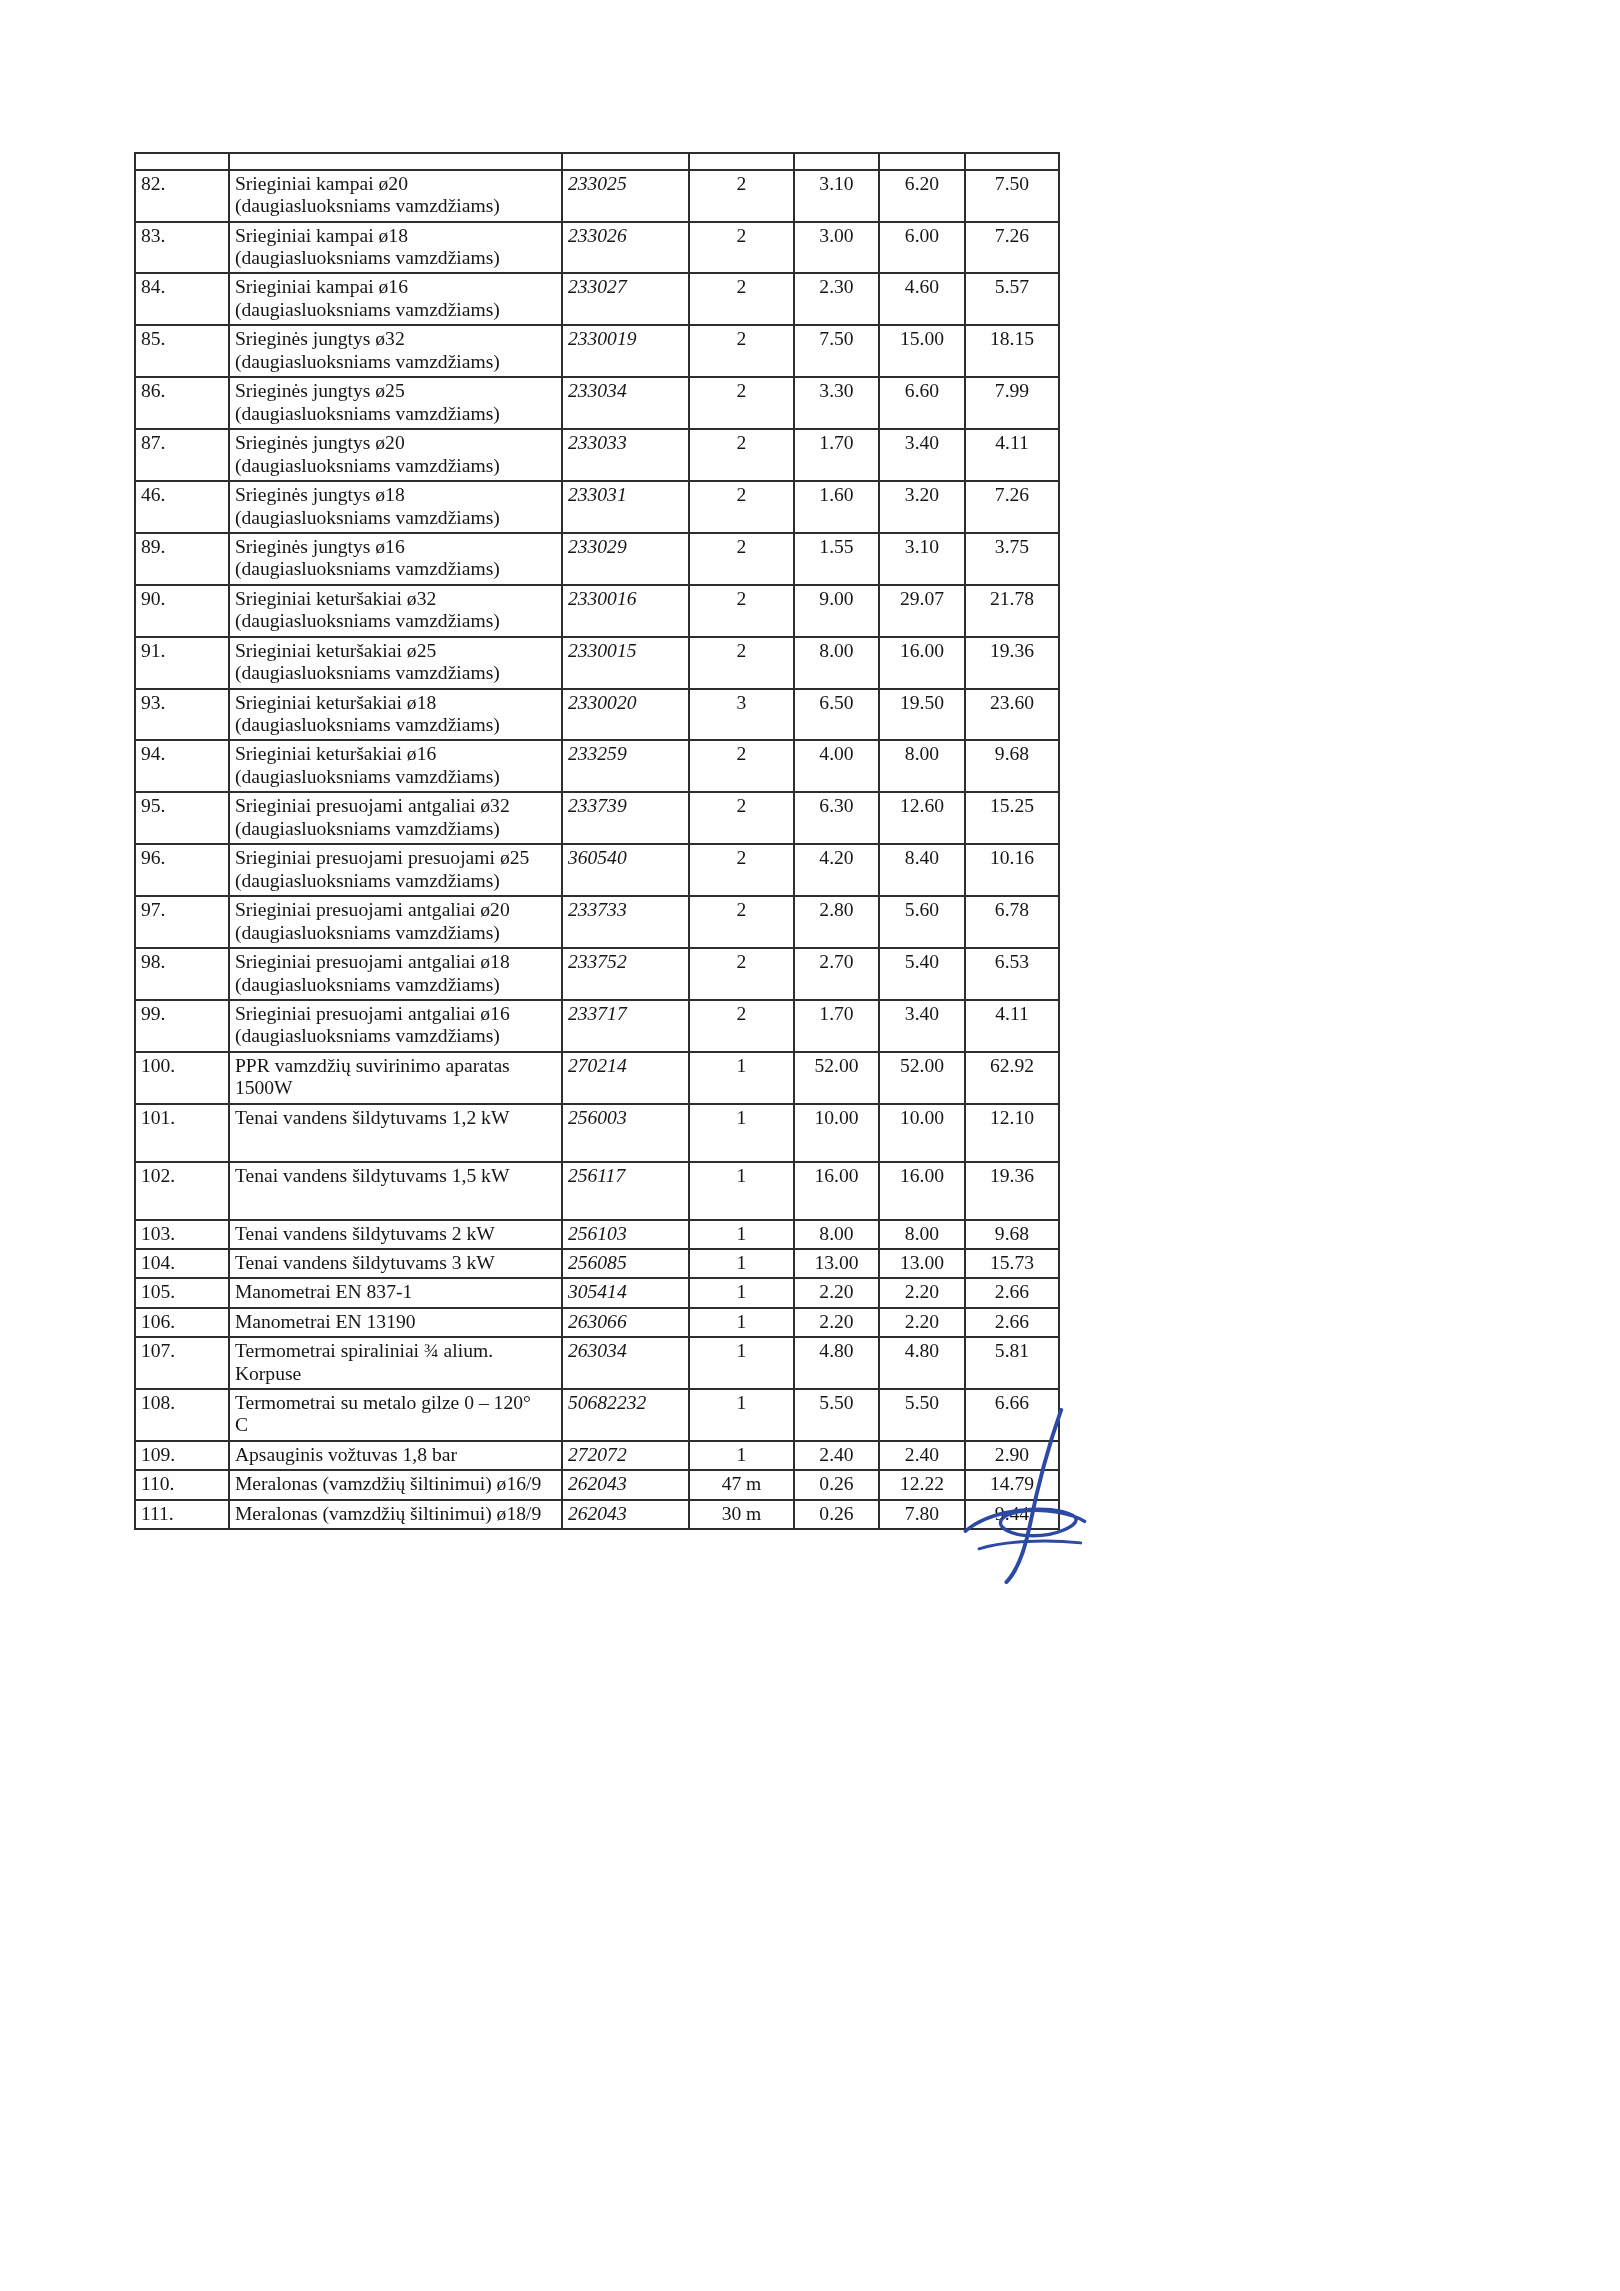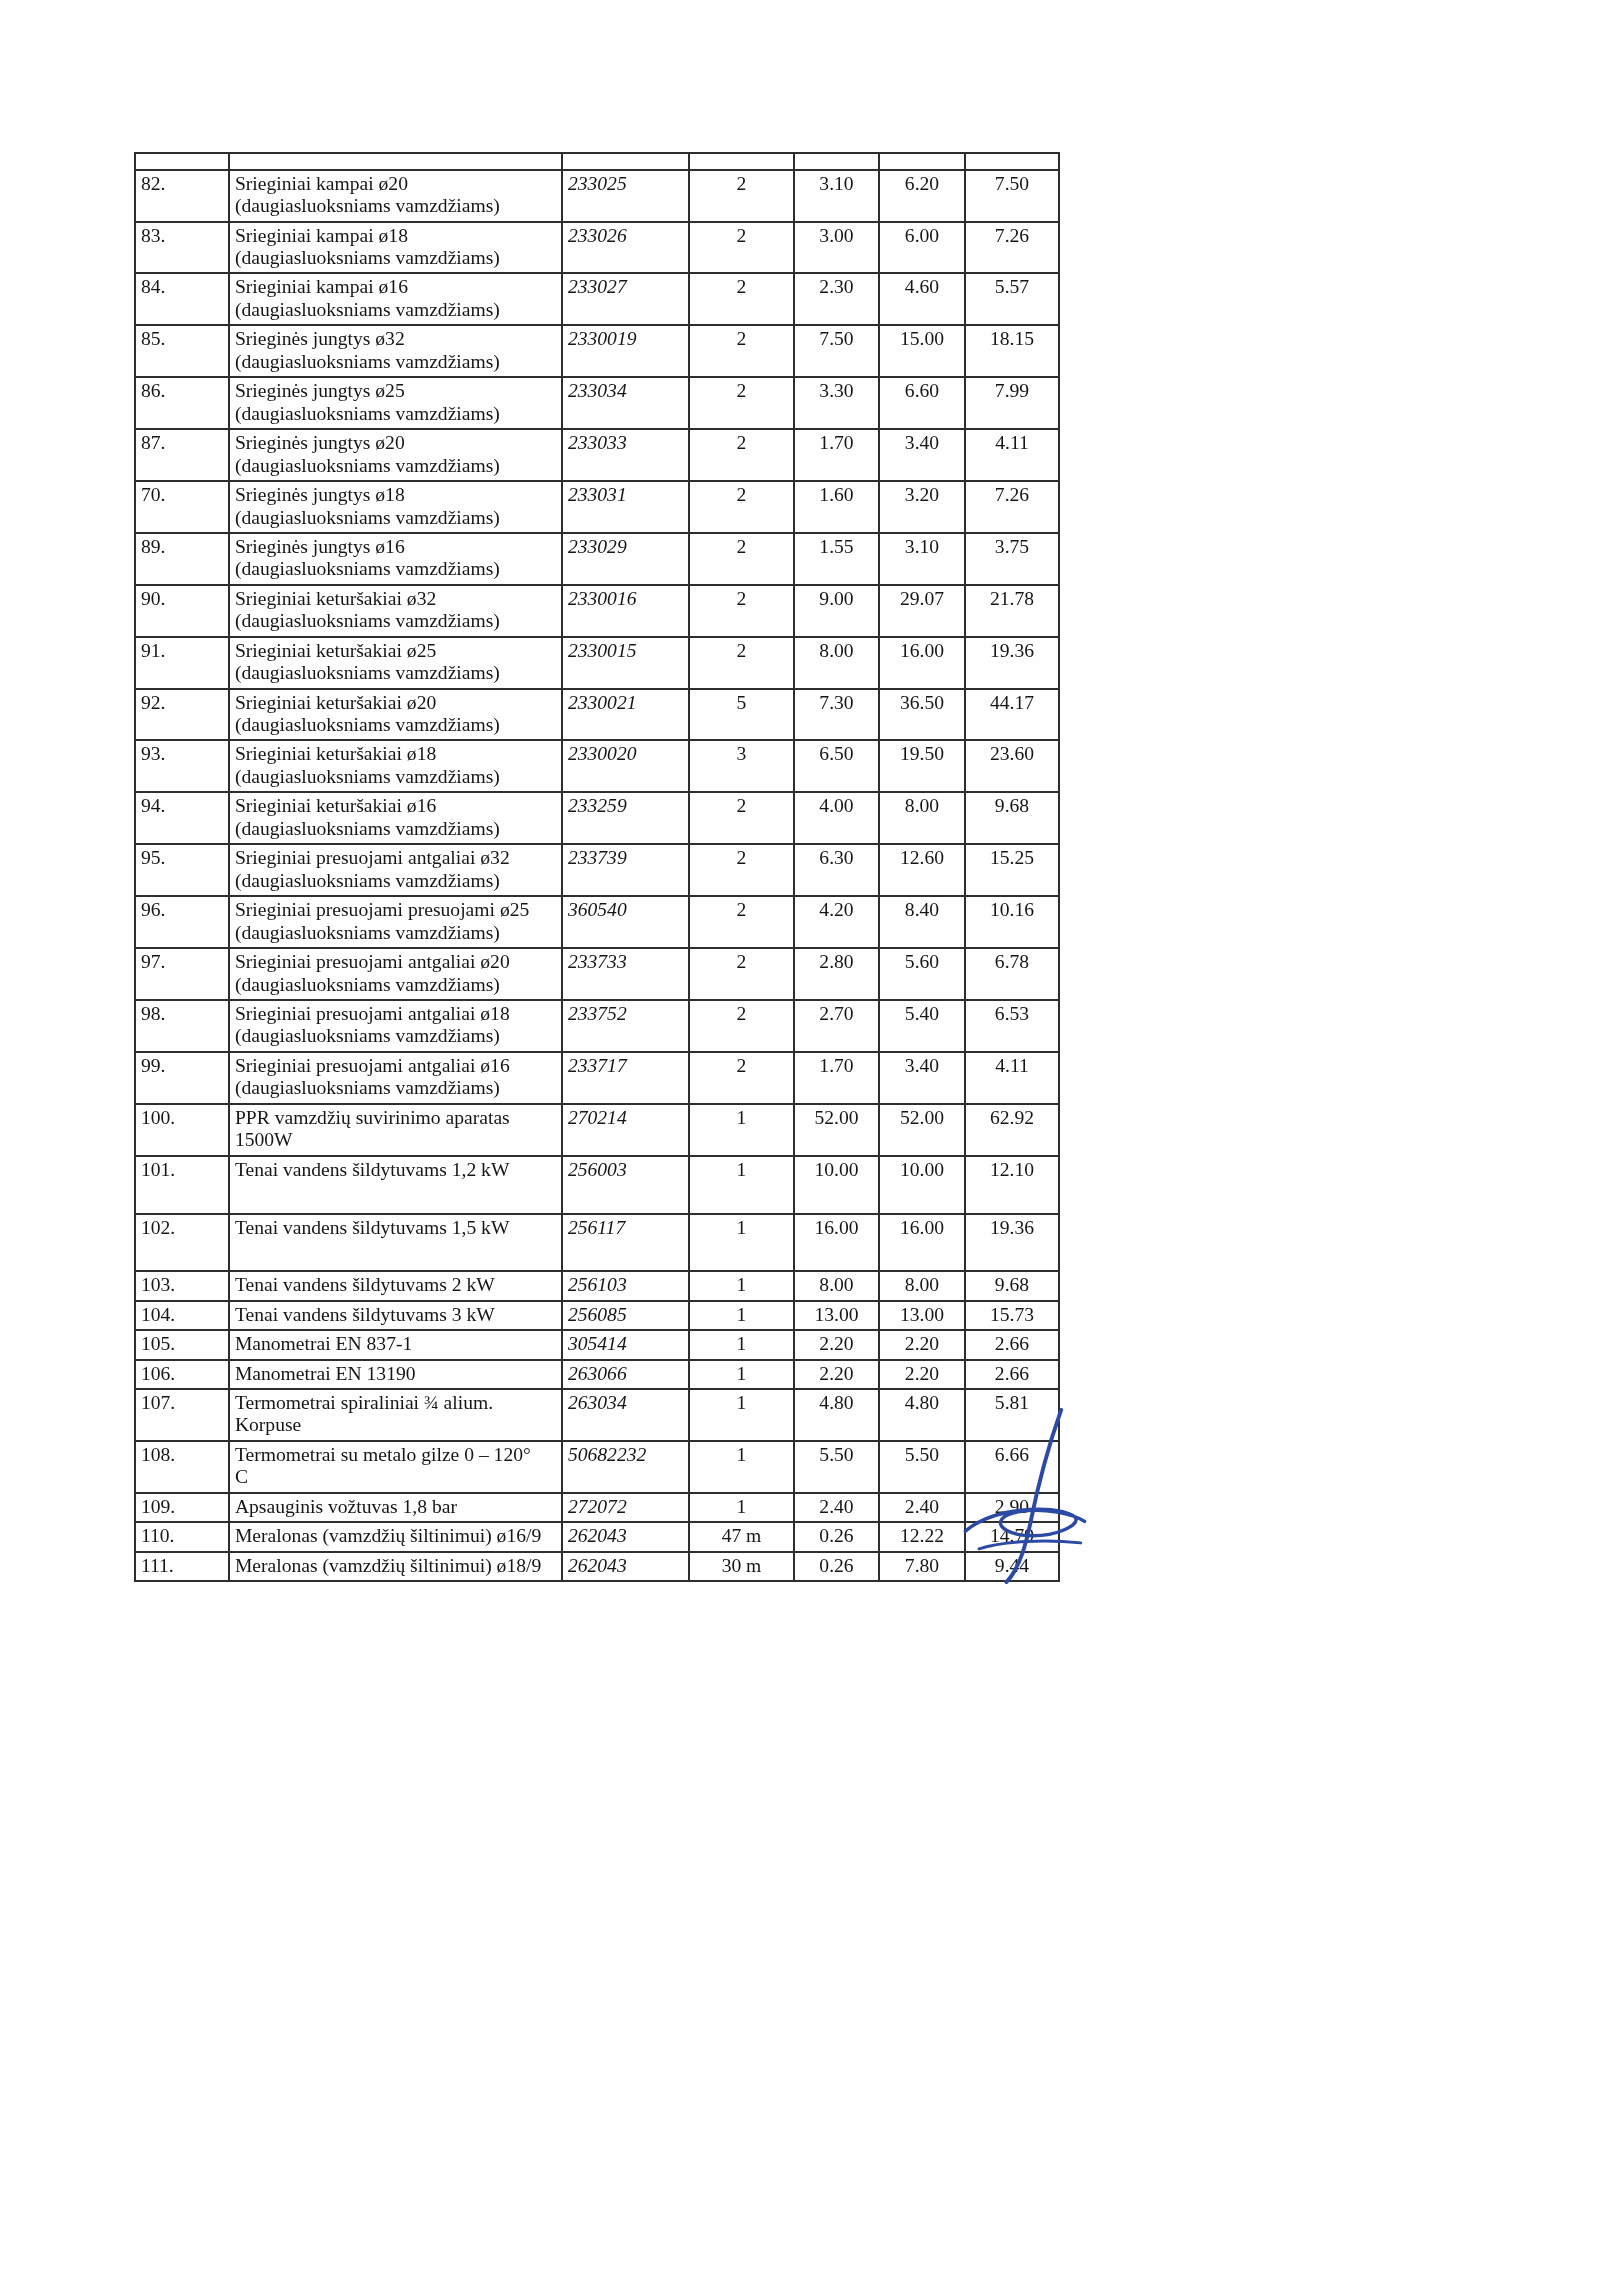--- a/index.html
+++ b/index.html
@@ -121,21 +121,21 @@
             <div>Srieginės jungtys ø20</div>
             <div>(daugiasluoksniams vamzdžiams)</div>
           </td>
           <td class="c-code">233033</td>
           <td class="c-qty">2</td>
           <td class="c-num">1.70</td>
           <td class="c-num">3.40</td>
           <td class="c-num">4.11</td>
         </tr>
         <tr>
-          <td class="c-no">70.</td>
+          <td class="c-no">46.</td>
           <td class="c-desc">
             <div>Srieginės jungtys ø18</div>
             <div>(daugiasluoksniams vamzdžiams)</div>
           </td>
           <td class="c-code">233031</td>
           <td class="c-qty">2</td>
           <td class="c-num">1.60</td>
           <td class="c-num">3.20</td>
           <td class="c-num">7.26</td>
         </tr>
@@ -167,32 +167,20 @@
           <td class="c-no">91.</td>
           <td class="c-desc">
             <div>Srieginiai keturšakiai ø25</div>
             <div>(daugiasluoksniams vamzdžiams)</div>
           </td>
           <td class="c-code">2330015</td>
           <td class="c-qty">2</td>
           <td class="c-num">8.00</td>
           <td class="c-num">16.00</td>
           <td class="c-num">19.36</td>
-        </tr>
-        <tr>
-          <td class="c-no">92.</td>
-          <td class="c-desc">
-            <div>Srieginiai keturšakiai ø20</div>
-            <div>(daugiasluoksniams vamzdžiams)</div>
-          </td>
-          <td class="c-code">2330021</td>
-          <td class="c-qty">5</td>
-          <td class="c-num">7.30</td>
-          <td class="c-num">36.50</td>
-          <td class="c-num">44.17</td>
         </tr>
         <tr>
           <td class="c-no">93.</td>
           <td class="c-desc">
             <div>Srieginiai keturšakiai ø18</div>
             <div>(daugiasluoksniams vamzdžiams)</div>
           </td>
           <td class="c-code">2330020</td>
           <td class="c-qty">3</td>
           <td class="c-num">6.50</td>

